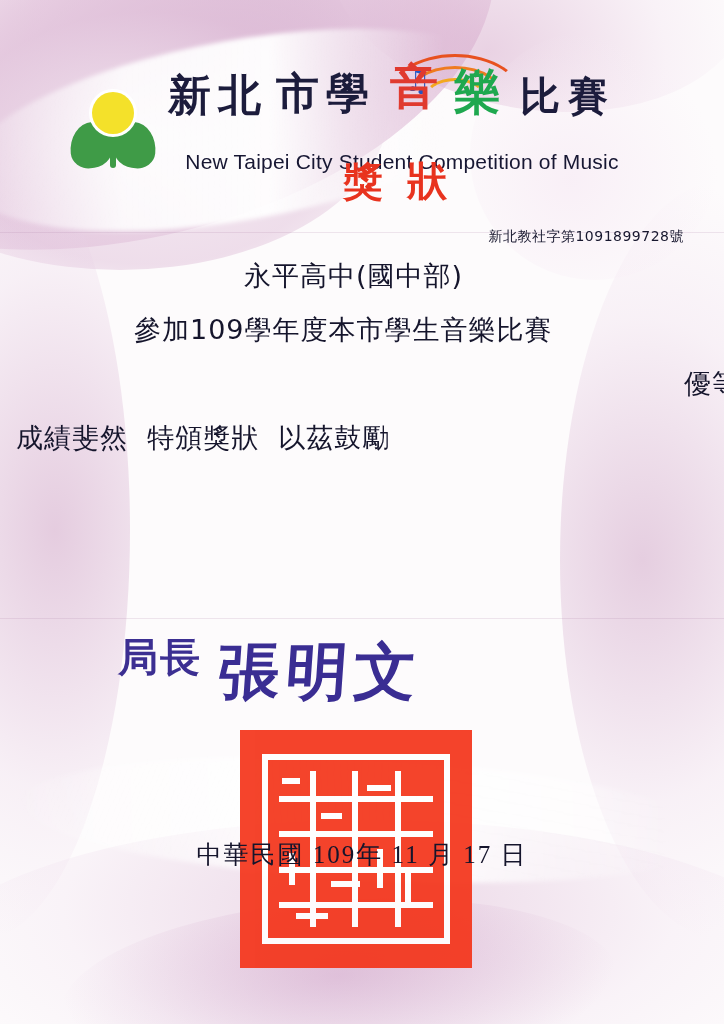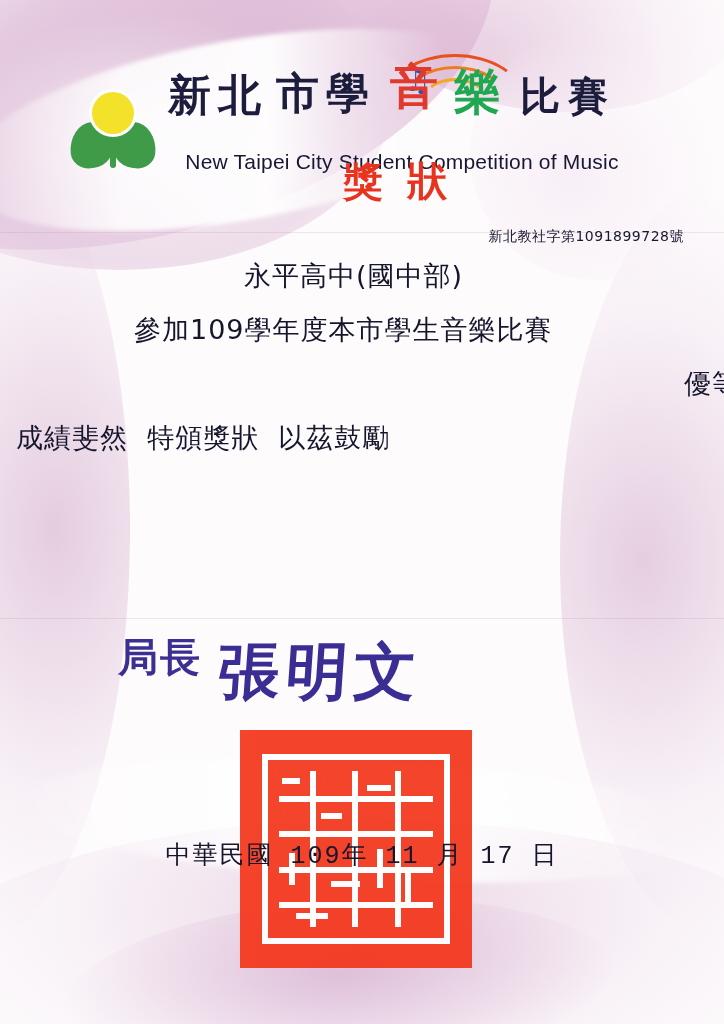--- a/index.html
+++ b/index.html
@@ -299,21 +299,21 @@
     position: absolute;
     background: #ffffff;
   }
 
   
   .date-line {
     position: absolute;
     left: 0; top: 838px;
     width: 724px;
     text-align: center;
-    font-family: Liberation Mono, monospace;
+    font-family: Liberation Serif, serif;
     font-size: 25px;
     color: #15152c;
     letter-spacing: 2px;
     white-space: pre;
   }
 </style>
 </head>
 <body>
 
 <div class="cert-bg">

